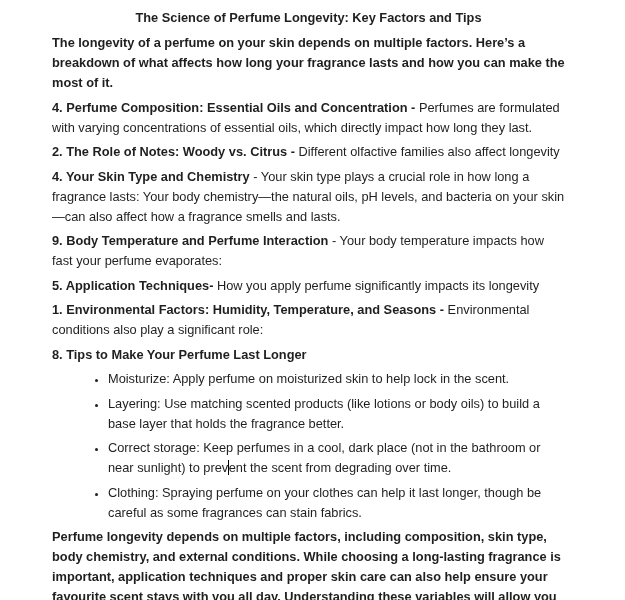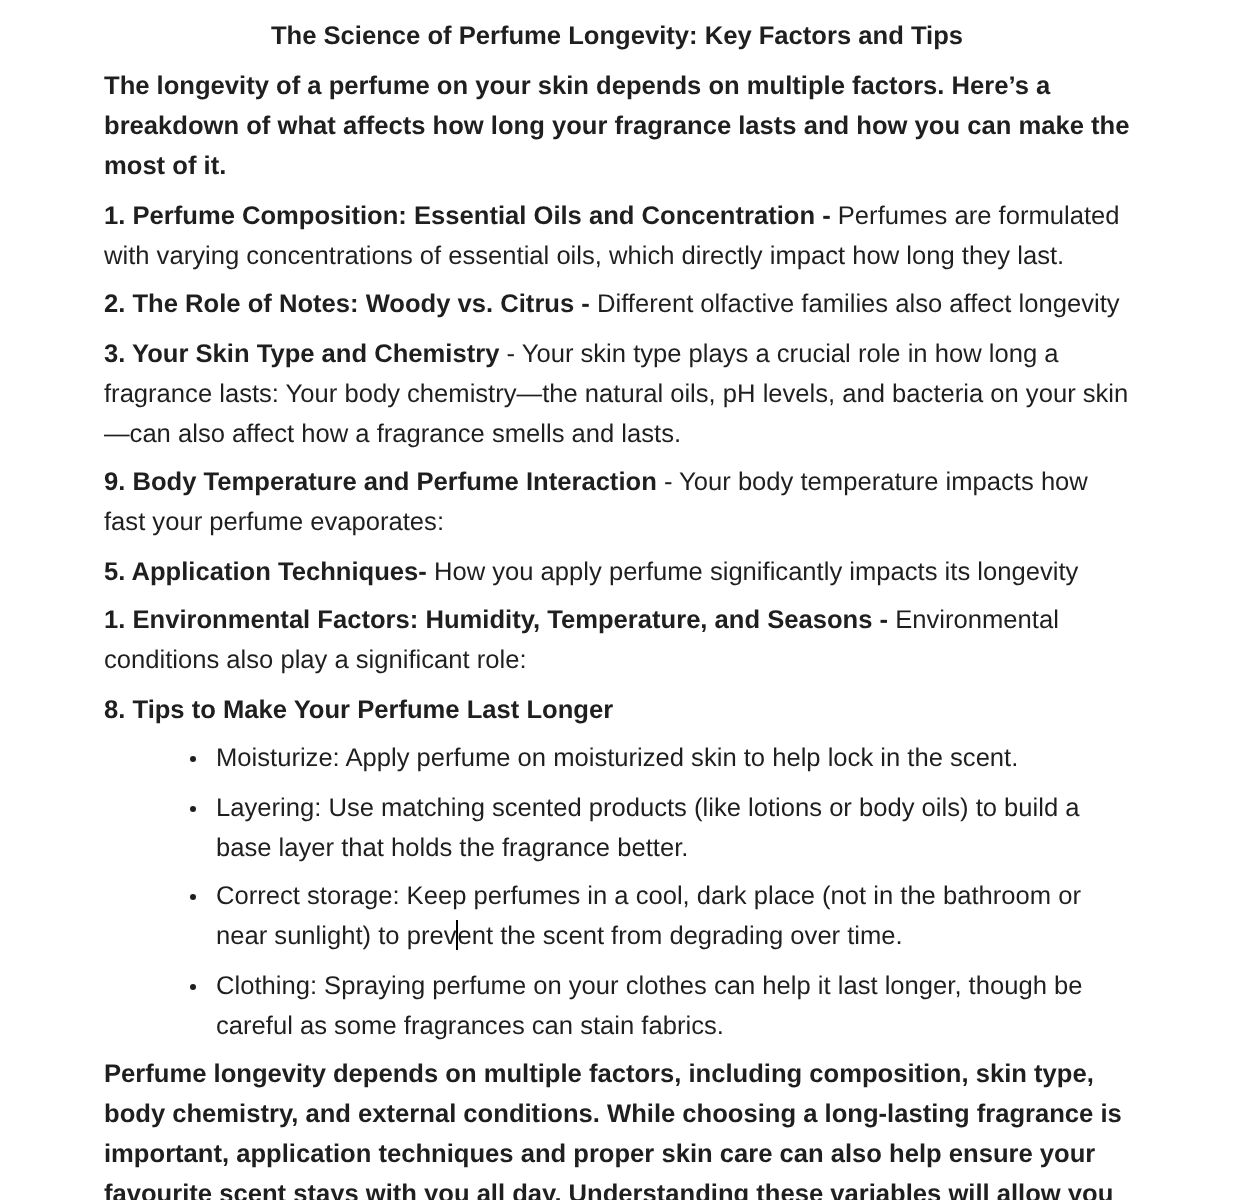--- a/index.html
+++ b/index.html
@@ -49,29 +49,29 @@
 </head>
 <body>
 
 <div class="doc">
 
   <p class="title">The Science of Perfume Longevity: Key Factors and Tips</p>
 
   <p class="para bold">The longevity of a perfume on your skin depends on multiple factors. Here’s a breakdown of what affects how long your fragrance lasts and how you can make the most of it.</p>
 
   <p class="para">
-    <span class="bold">1. Perfume Composition: Essential Oils and Concentration -</span><span> Perfumes are formulated with varying concentrations of essential oils, which directly impact how long they last.</span>
+    <span class="bold">4. Perfume Composition: Essential Oils and Concentration -</span><span> Perfumes are formulated with varying concentrations of essential oils, which directly impact how long they last.</span>
   </p>
 
   <p class="para">
     <span class="bold">2. The Role of Notes: Woody vs. Citrus -</span><span> Different olfactive families also affect longevity</span>
   </p>
 
   <p class="para">
-    <span class="bold">3. Your Skin Type and Chemistry</span><span> - Your skin type plays a crucial role in how long a fragrance lasts: Your body chemistry—the natural oils, pH levels, and bacteria on your skin—can also affect how a fragrance smells and lasts.</span>
+    <span class="bold">4. Your Skin Type and Chemistry</span><span> - Your skin type plays a crucial role in how long a fragrance lasts: Your body chemistry—the natural oils, pH levels, and bacteria on your skin—can also affect how a fragrance smells and lasts.</span>
   </p>
 
   <p class="para">
     <span class="bold">9. Body Temperature and Perfume Interaction</span><span> - Your body temperature impacts how fast your perfume evaporates:</span>
   </p>
 
   <p class="para">
     <span class="bold">5. Application Techniques-</span><span> How you apply perfume significantly impacts its longevity</span>
   </p>
 

